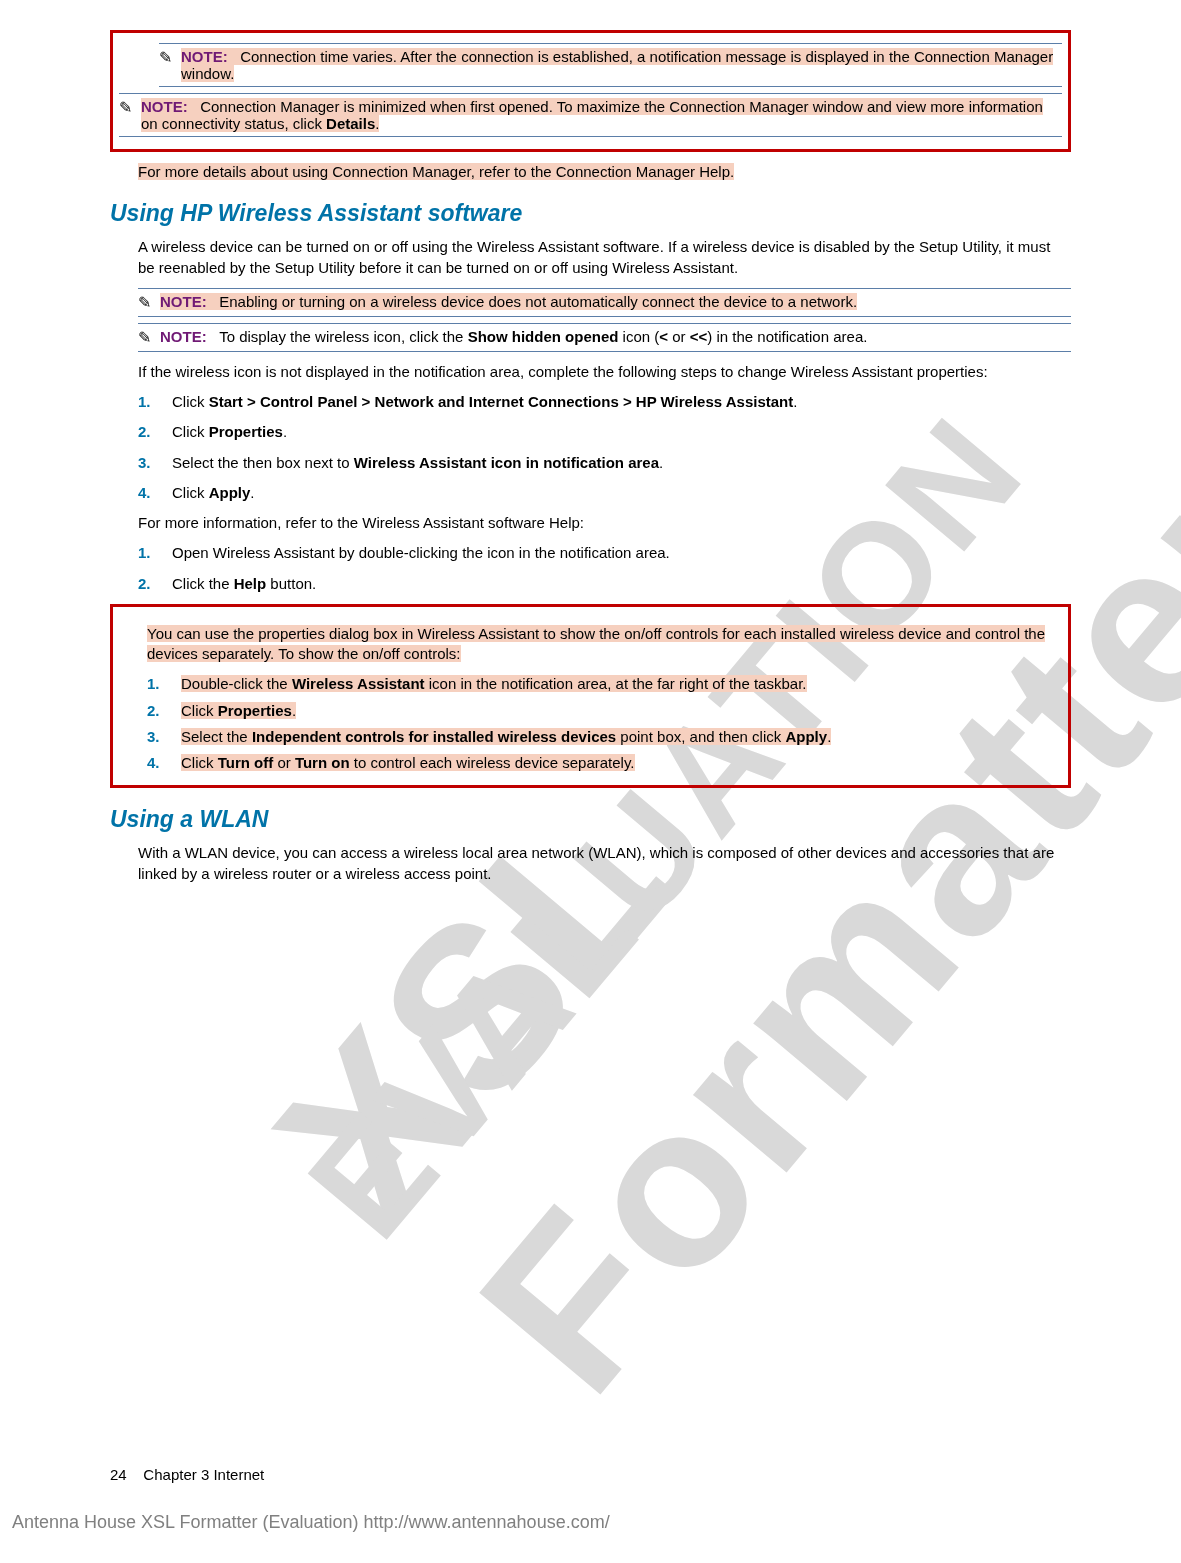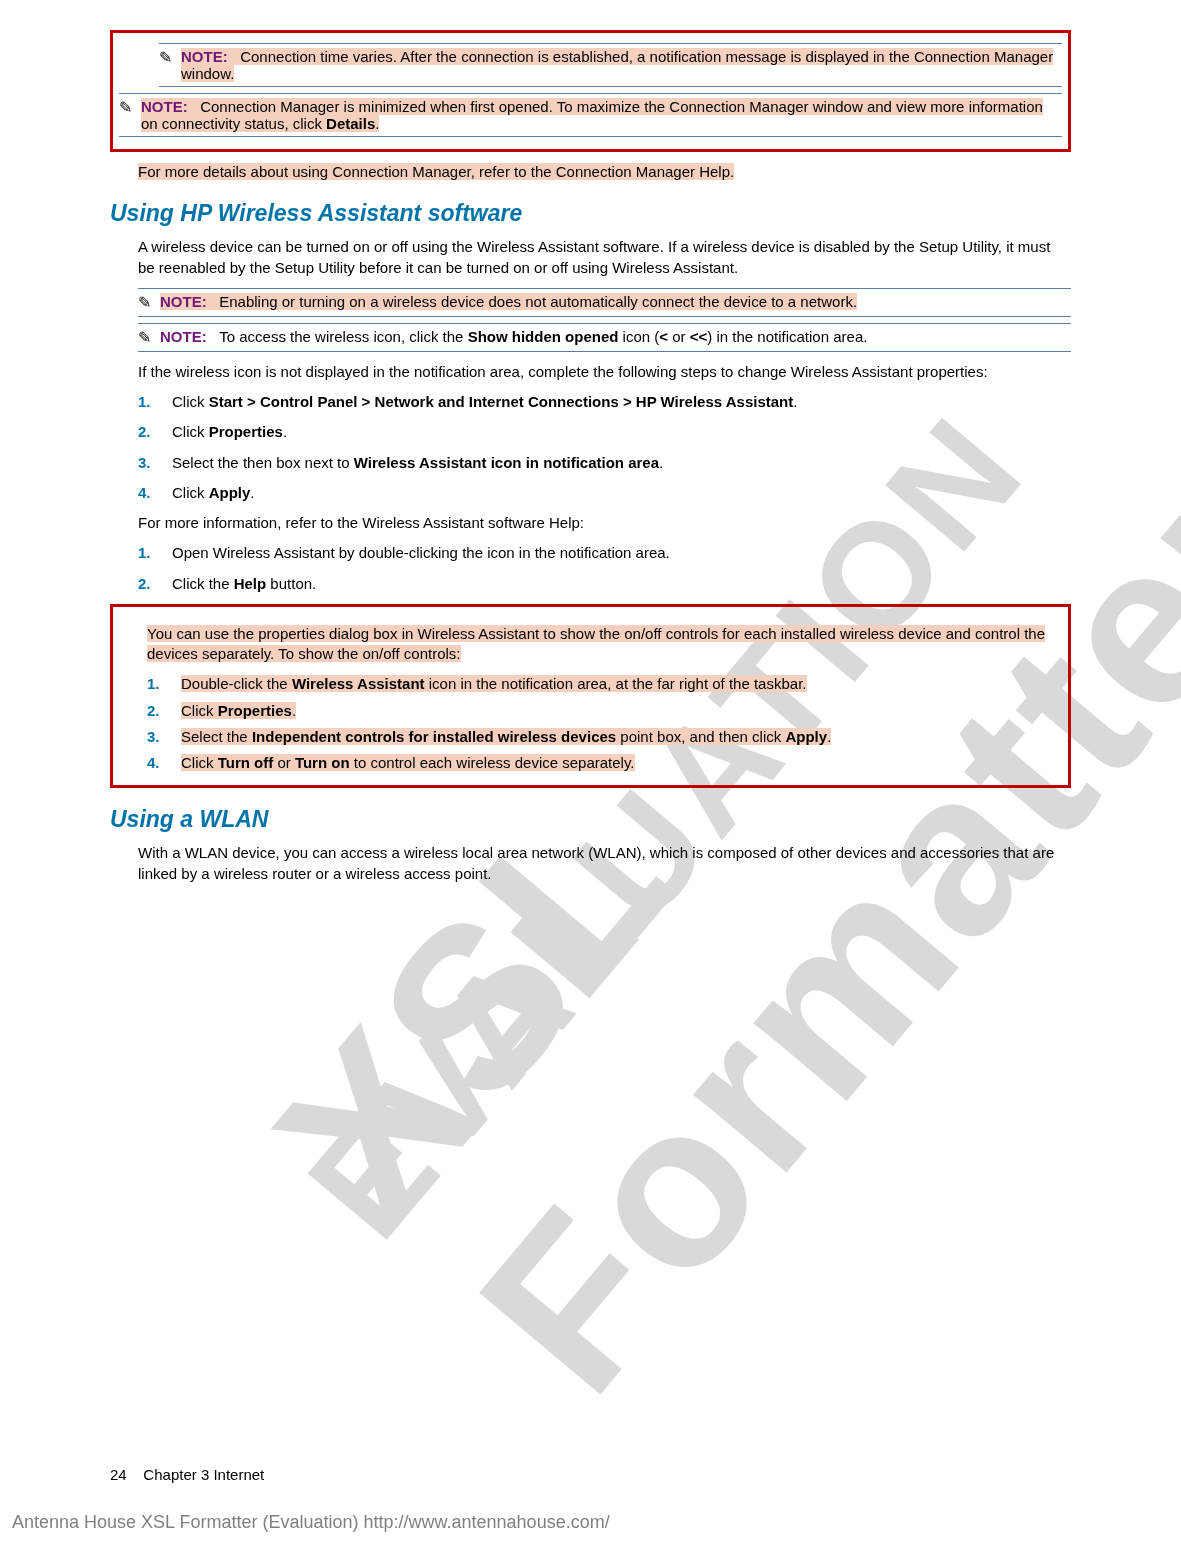--- a/index.html
+++ b/index.html
@@ -179,21 +179,21 @@
           <span class="hl"><span class="note-label">NOTE:</span>&nbsp;&nbsp;&nbsp;<span>Enabling or turning on a wireless device does not automatically connect the device to a network.</span></span>
         </span>
       </div>
     </div>
 
 
     <div class="note-block" style="margin-left:28px">
       <div class="row">
         <span class="note-icon">✎</span>
         <span class="note-text">
-          <span class="note-label">NOTE:</span>&nbsp;&nbsp;&nbsp;<span>To access the wireless icon, click the </span><span class="b">Show hidden opened</span><span> icon (</span><span class="b">&lt;</span><span> or </span><span class="b">&lt;&lt;</span><span>) in the notification area.</span>
+          <span class="note-label">NOTE:</span>&nbsp;&nbsp;&nbsp;<span>To display the wireless icon, click the </span><span class="b">Show hidden opened</span><span> icon (</span><span class="b">&lt;</span><span> or </span><span class="b">&lt;&lt;</span><span>) in the notification area.</span>
         </span>
       </div>
     </div>
 
     <p class="body">If the wireless icon is not displayed in the notification area, complete the following steps to change Wireless Assistant properties:</p>
 
     <ol class="steps">
       <li><span>Click </span><span class="b">Start &gt; Control Panel &gt; Network and Internet Connections &gt; HP Wireless Assistant</span><span>.</span></li>
       <li><span>Click </span><span class="b">Properties</span><span>.</span></li>
       <li><span>Select the then box next to </span><span class="b">Wireless Assistant icon in notification area</span><span>.</span></li>

